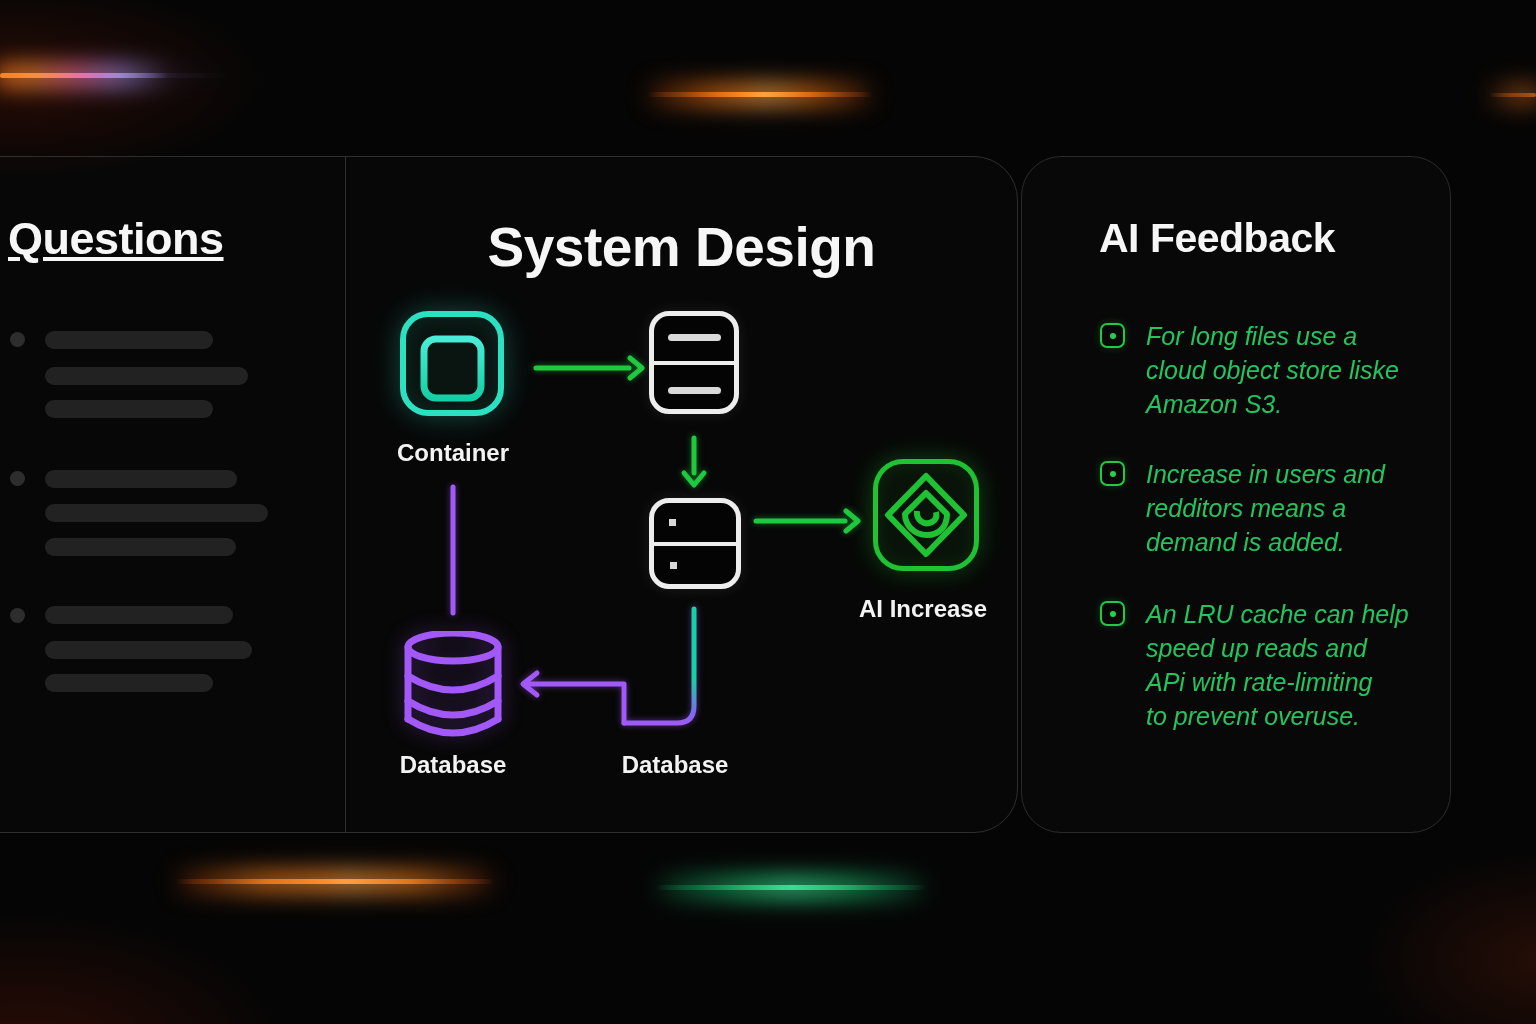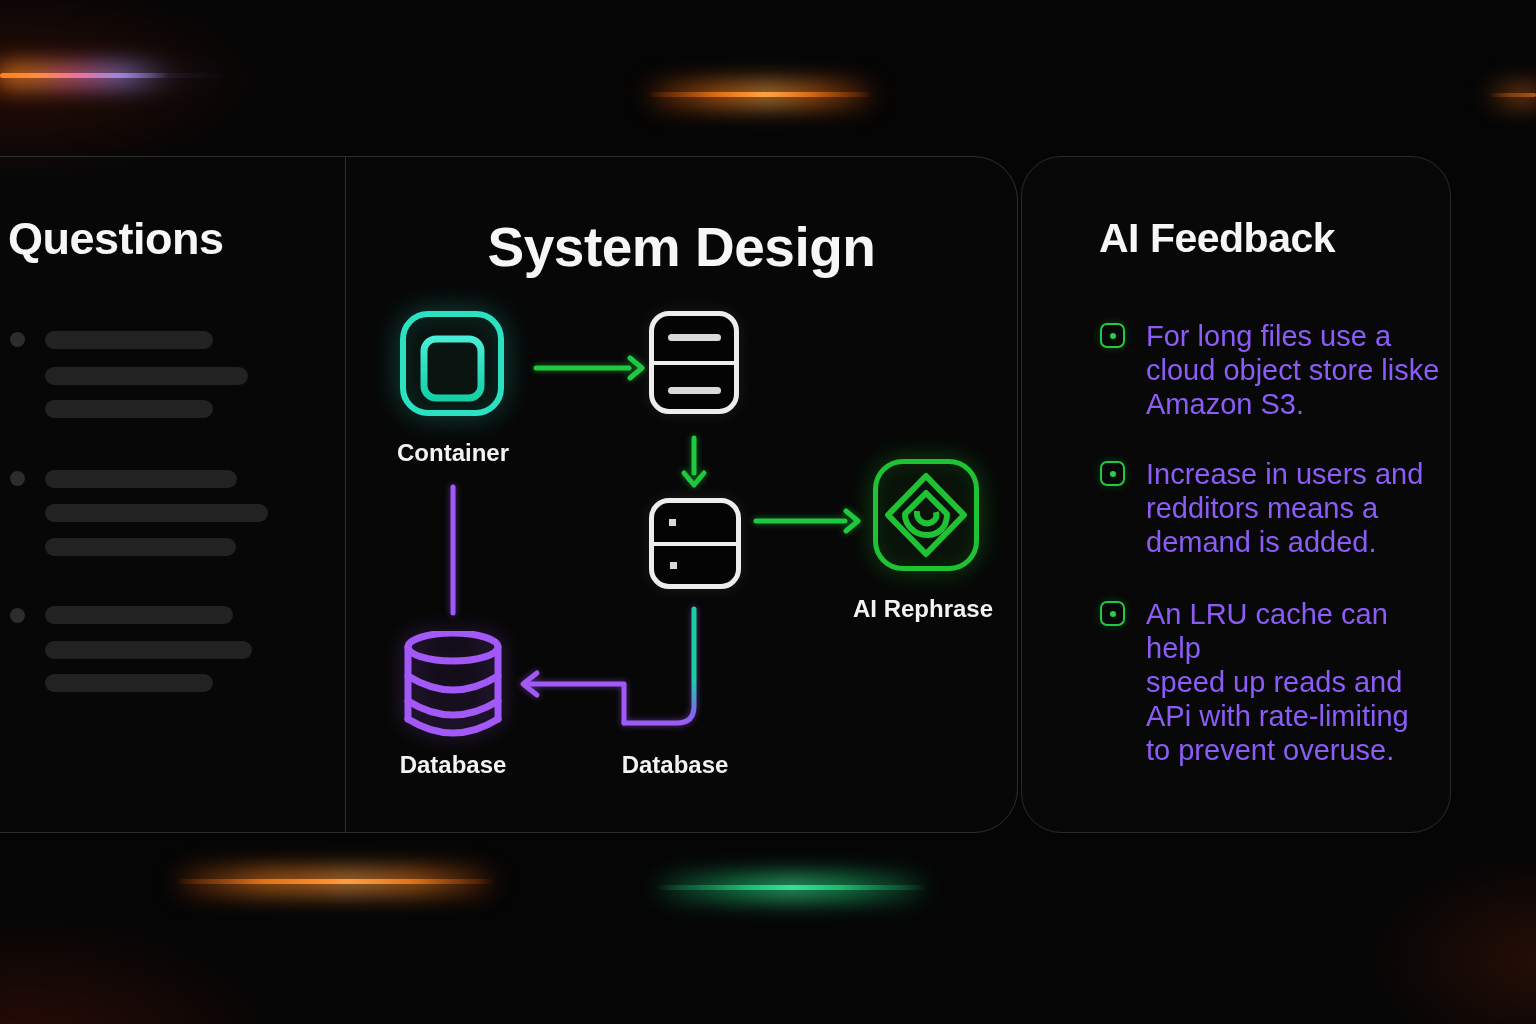--- a/index.html
+++ b/index.html
@@ -18,21 +18,21 @@
   .line-tr{left:1489px;top:93px;width:47px;height:4px;background:linear-gradient(90deg,transparent 0%,#7a3c12 45%,#b55a18 100%);}
   .line-bl{left:176px;top:879px;width:318px;background:linear-gradient(90deg,transparent 0%,#5a2508 7%,#e0741a 28%,#ff8d2d 48%,#ffa145 53%,#e0741a 74%,#5a2508 93%,transparent 100%);}
   .line-bg{left:656px;top:885px;width:270px;background:linear-gradient(90deg,transparent 0%,#0c4f30 10%,#1dba6e 34%,#37e396 50%,#1dba6e 68%,#0c4f30 90%,transparent 100%);}
 
   
   .panel{position:absolute;top:156px;height:677px;box-sizing:border-box;background:rgba(255,255,255,.012);}
   .panel-left{left:0;width:346px;border-top:1.5px solid #2e2e2e;border-bottom:1.5px solid #2e2e2e;}
   .panel-mid{left:345px;width:673px;border:1.5px solid #2e2e2e;border-radius:0 44px 44px 0;}
   .panel-right{left:1021px;width:430px;border:1.5px solid #2a2a2a;border-radius:40px;background:rgba(255,255,255,.015);}
   .panel-title{position:absolute;margin:0;color:#f6f6f6;font-weight:600;letter-spacing:-.5px;white-space:nowrap;}
-  .title-q{left:8px;top:56px;font-size:45px;}
+  .title-q{left:8px;top:56px;font-size:45px;text-decoration:underline;}
   .title-s{left:0;right:0;top:58px;font-size:55px;text-align:center;}
   .title-f{left:77px;top:58px;font-size:41px;}
 
   
   .sk-bullet{position:absolute;width:15px;height:15px;border-radius:50%;background:#2d2d2d;}
   .sk-line{position:absolute;height:18px;border-radius:9px;background:#222;}
 
   
   .wires{position:absolute;left:0;top:0;}
   .node{position:absolute;box-sizing:border-box;}
@@ -47,21 +47,21 @@
   .srv-bar{position:absolute;left:14px;width:53px;height:7px;border-radius:3.5px;background:#d9d9d9;}
   .srv-dot{position:absolute;width:7px;height:7px;background:#d9d9d9;}
   .icon-db{position:absolute;left:58px;top:474px;width:98px;height:106px;filter:drop-shadow(0 0 10px rgba(162,89,247,.35));}
   .node-label{position:absolute;transform:translateX(-50%);font-size:24px;font-weight:600;color:#f3f3f3;white-space:nowrap;}
 
   
   .fb-item{position:absolute;left:78px;display:flex;gap:21px;align-items:flex-start;}
   .fb-check{width:25px;height:25px;box-sizing:border-box;border:2.5px solid #1fcb42;border-radius:7px;position:relative;flex:none;margin-top:4px;
       box-shadow:0 0 8px rgba(31,203,66,.25);}
   .fb-dot{position:absolute;left:50%;top:50%;width:6px;height:6px;margin:-3px 0 0 -3px;border-radius:50%;background:#23d14a;}
-  .fb-text{font-size:29px;line-height:34px;color:#8b5cf6;white-space:pre-line;}
+  .fb-text{font-size:25px;line-height:34px;color:#22c55e;white-space:pre-line;font-style:italic;}
 </style>
 </head>
 <body>
 
 <div class="stage">
 
   <div class="haze haze-tl"></div>
   <div class="haze haze-bl"></div>
   <div class="haze haze-br"></div>
   <div class="glow-line line-tl"></div>
@@ -167,21 +167,21 @@
         <ellipse cx="49" cy="16" rx="45" ry="14"></ellipse>
         <path d="M4,16 V88"></path>
           <path d="M94,16 V88"></path>
         <path d="M4,45 Q49,73 94,45"></path>
         <path d="M4,70 Q49,98 94,70"></path>
         <path d="M4,88 Q49,116 94,88"></path>
       </g>
     </svg>
 
     <span class="node-label" style="left:107px;top:282px;">Container</span>
-    <span class="node-label" style="left:577px;top:438px;">AI Rephrase</span>
+    <span class="node-label" style="left:577px;top:438px;">AI Increase</span>
     <span class="node-label" style="left:107px;top:594px;">Database</span>
     <span class="node-label" style="left:329px;top:594px;">Database</span>
   </section>
 
   <section class="panel panel-right">
     <h1 class="panel-title title-f">AI Feedback</h1>
 
     <div class="fb-item" style="top:162px;">
       <span class="fb-check">
           <span class="fb-dot"></span>

